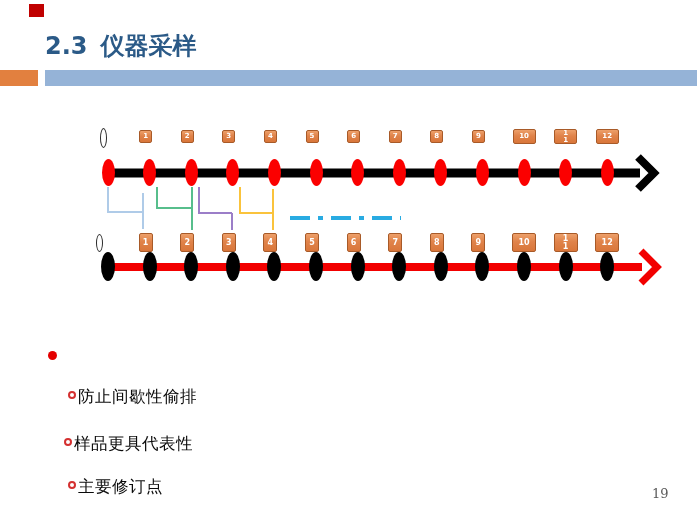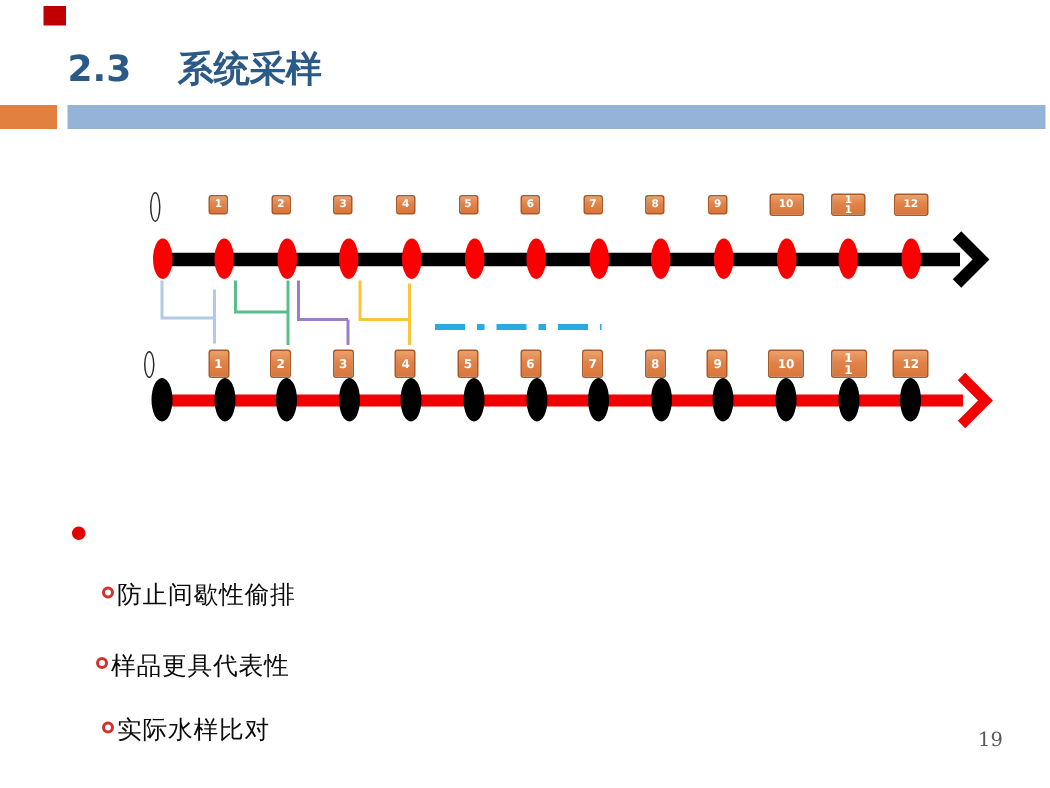--- a/index.html
+++ b/index.html
@@ -1,21 +1,21 @@
 <!DOCTYPE html>
 <html><head>
 <meta charset="utf-8">
 <style>
   html,body{margin:0;padding:0;background:#fff;}
   body{width:700px;height:525px;font-family:"DejaVu Sans","Liberation Sans",sans-serif;}
   .slide{position:relative;width:700px;height:525px;background:#ffffff;overflow:hidden;}
   .abs{position:absolute;}
   .corner-marker{left:29px;top:4px;width:15px;height:13px;background:#C00000;}
   .title{left:45px;top:30px;font-size:24px;font-weight:bold;color:#2B5A87;white-space:nowrap;}
-  .title .num{margin-right:31px;}
+  .title .num{margin-right:13px;}
   .bar{top:70px;height:16px;}
   .bar-orange{left:0;width:38px;background:#E2803F;}
   .bar-blue{left:45px;width:652px;background:#95B3D7;}
   .row-label{width:52px;text-align:center;font-size:15px;line-height:17px;color:#141414;}
   .row-label.top{left:40px;top:161px;}
   .row-label.bottom{left:40px;top:237px;}
   svg.layer{left:0;top:0;}
   .dot{border-radius:50%;}
   .origin{border:1.5px solid #2a2a2a;border-radius:50%;background:#fff;box-sizing:border-box;}
   .sample-box{box-sizing:border-box;border:1px solid #A85A28;border-radius:2px;
@@ -34,21 +34,21 @@
   .page-number{left:652px;top:486px;font-family:"DejaVu Serif","Liberation Serif",serif;font-size:13px;color:#595959;}
 </style>
 </head>
 <body>
 
 <div class="slide">
 
   <div class="abs corner-marker"></div>
 
   <div class="abs title">
-    <span class="num">2.3</span><span>系统采样</span>
+    <span class="num">2.3</span><span>仪器采样</span>
   </div>
 
   <div class="abs bar bar-orange"></div>
   <div class="abs bar bar-blue"></div>
 
 
   <svg class="abs layer" width="700" height="525" viewBox="0 0 700 525">
 
     <line x1="105" y1="173" x2="640" y2="173" stroke="#000000" stroke-width="9"></line>
     <path d="M638 157 L654 173 L638 189" fill="none" stroke="#000000" stroke-width="8"></path>
@@ -128,17 +128,17 @@
   <div class="abs bullet-sub sub-1">
     <span class="ring"></span>
     <span class="txt">防止间歇性偷排</span>
   </div>
   <div class="abs bullet-sub sub-2">
     <span class="ring"></span>
     <span class="txt">样品更具代表性</span>
   </div>
   <div class="abs bullet-sub sub-3">
     <span class="ring"></span>
-    <span class="txt">实际水样比对</span>
+    <span class="txt">主要修订点</span>
   </div>
 
   <div class="abs page-number">19</div>
 </div>
 
 </body></html>

